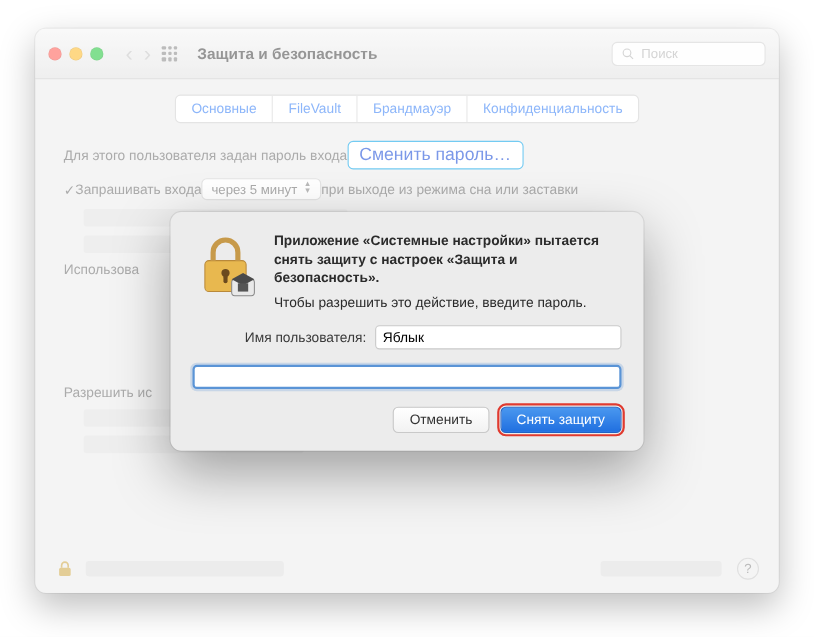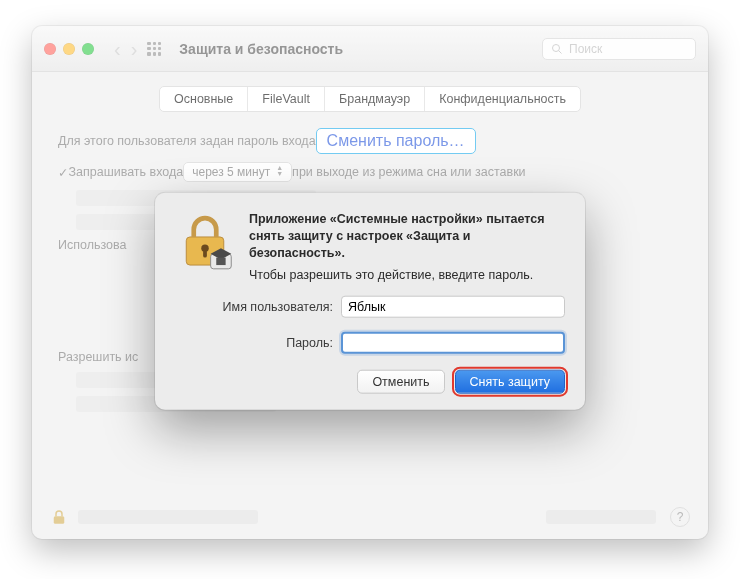--- a/index.html
+++ b/index.html
@@ -13,27 +13,27 @@
   .traffic span { width: 12px; height: 12px; border-radius: 50%; display: block; }
   .tl-red { background:#ff5f57; box-shadow: inset 0 0 0 0.5px rgba(0,0,0,0.15);}
   .tl-yellow { background:#febc2e; box-shadow: inset 0 0 0 0.5px rgba(0,0,0,0.15);}
   .tl-green { background:#28c840; box-shadow: inset 0 0 0 0.5px rgba(0,0,0,0.15);}
   .nav { display:flex; gap:10px; align-items:center;}
   .chev { color:#c6c6c6; font-size:20px; line-height:1; cursor:default;}
   .grid-icon { width:14px; height:14px; display:grid; grid-template-columns:repeat(3,1fr); grid-template-rows:repeat(3,1fr); gap:1.5px; margin-right:4px;}
   .grid-icon i { background:#8c8c8c; border-radius:1px;}
   .wtitle { font-weight:600; color:#4a4a4a; font-size:14px; margin-left: 2px;}
   .spacer { flex:1; }
-  .search { display:flex; align-items:center; gap:6px; background:#fdfdfd; border:1px solid #d2d2d2; border-radius:5px; padding:3px 8px; width:154px; color:#b6b6b6; font-size:12px;}
+  .search { display:flex; align-items:center; gap:6px; background:#fdfdfd; border:1px solid #d2d2d2; border-radius:5px; padding:3px 8px; width:140px; color:#b6b6b6; font-size:12px;}
   .search svg { flex:0 0 auto; }
 
   
   .tabs { display:flex; justify-content:center; padding:14px 0 10px; }
   .segment { display:flex; background:#fff; border:1px solid #d0d0d0; border-radius:5px; overflow:hidden; font-size:12.5px;}
-  .segment span { padding:5px 14px; color:#000000; border-right:1px solid #d8d8d8;}
+  .segment span { padding:5px 14px; color:#3b82f6; border-right:1px solid #d8d8d8;}
   .segment span:last-child { border-right:none; }
 
   
   .body { padding: 6px 26px 0; color:#6f6f6f; font-size:12.5px; }
   .row { display:flex; align-items:center; margin-bottom:8px; flex-wrap:wrap;}
   .pillbtn { background:#fff; border:1px solid #0ea5e9; border-radius:5px; padding:3px 10px; font-size:16px; color:#1d4ed8;}
   .sel { background:#fff; border:1px solid #d0d0d0; border-radius:5px; padding:2px 8px; display:inline-flex; align-items:flex-start; gap:6px; font-size:12px;}
   .sel .ud { display:flex; flex-direction:column; font-size:7px; line-height:6px; color:#888;}
   .disabled-line { height: 16px; background:#e2e2e2; border-radius:3px; width: 240px; margin-left:18px;}
   .section-gap { height: 90px; }
@@ -187,21 +187,20 @@
       <div class="dmsg">
         <div class="bold">Приложение «Системные настройки» пытается снять защиту с настроек «Защита и безопасность».</div>
         <div class="sub">Чтобы разрешить это действие, введите пароль.</div>
       </div>
     </div>
     <div class="formrow">
       <label>Имя пользователя:</label>
       <input class="tin" type="text" value="Яблык" style="">
     </div>
     <div class="formrow">
-      <label>Пароль:</label>
       <input class="tin pass" type="password" value="" style="">
     </div>
     <div class="dbtns">
       <button class="btn">Отменить</button>
       <button class="btn primary hl">Снять защиту</button>
     </div>
   </div>
 </div>
 
 </body></html>

